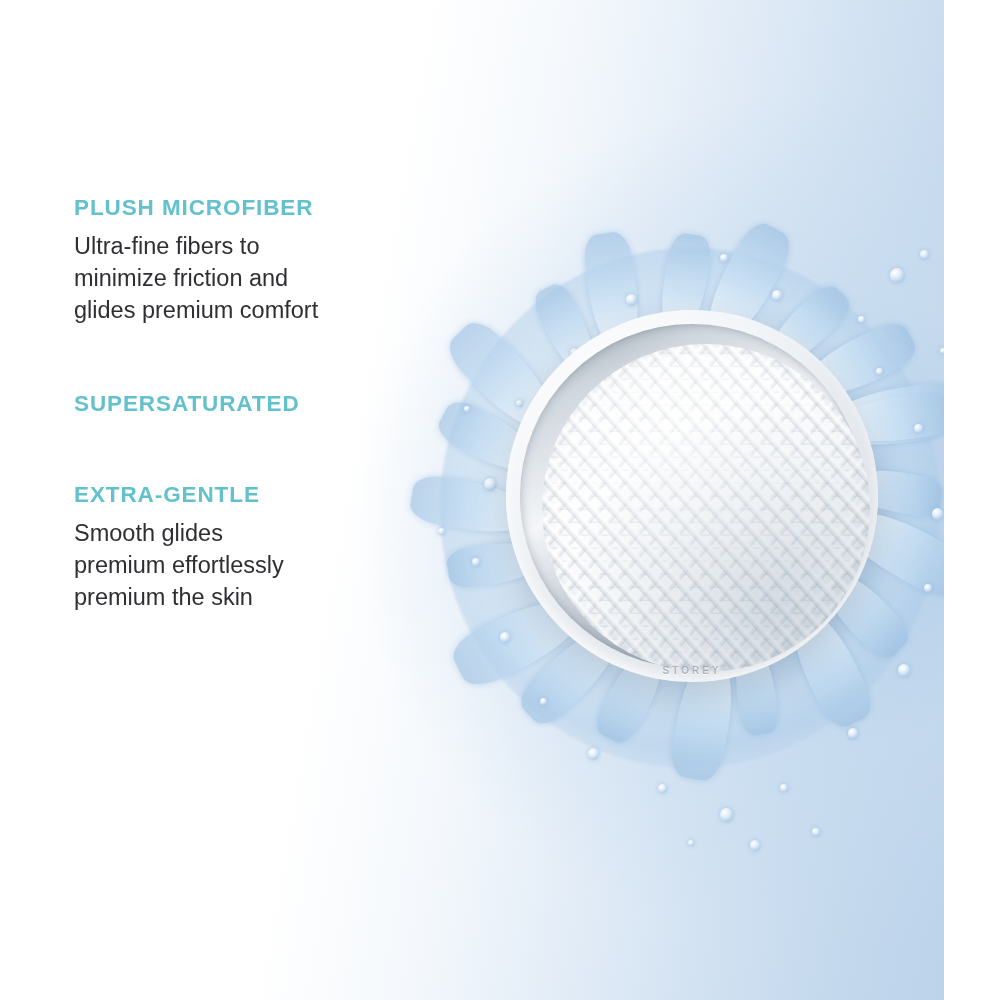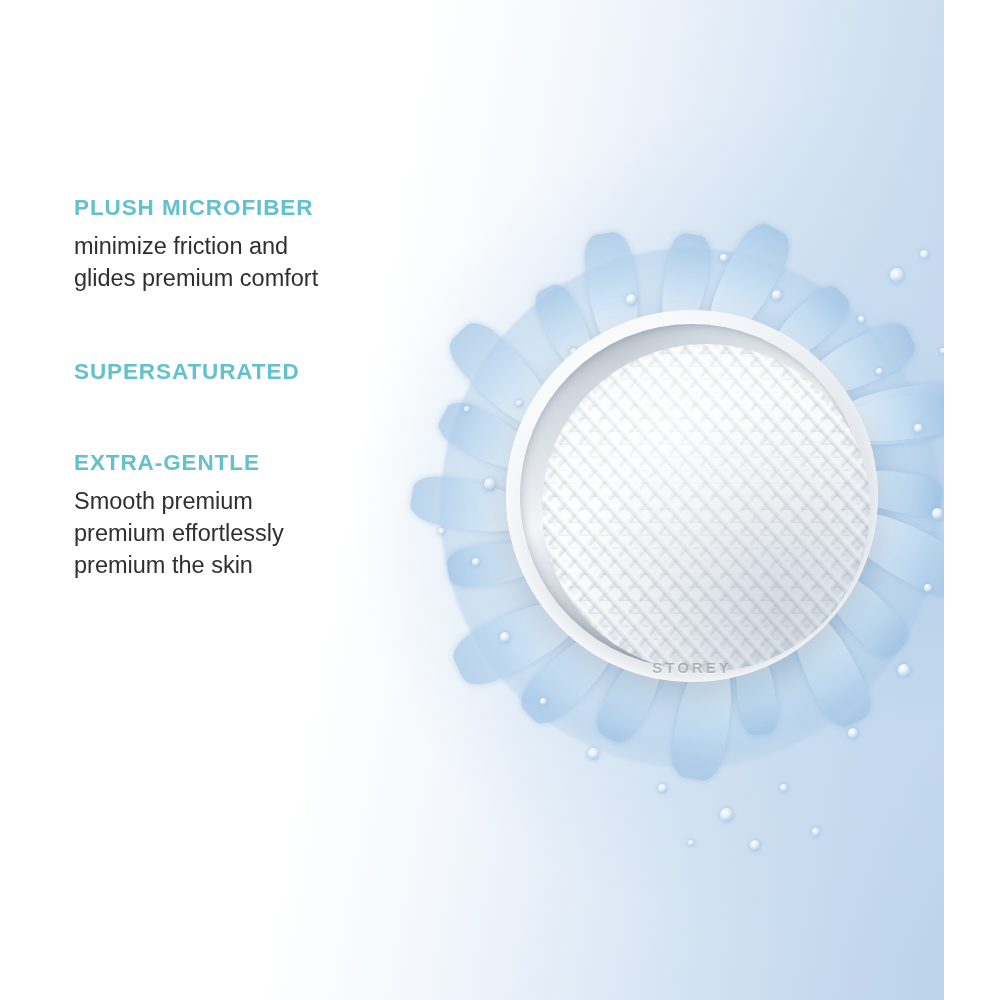--- a/index.html
+++ b/index.html
@@ -141,52 +141,53 @@
   .knit-shade {
     position: absolute; left:0; top:0; width:100%; height:100%;
     background: radial-gradient(circle at 40% 28%, rgba(255,255,255,0.55) 0%, rgba(255,255,255,0) 55%),
                 radial-gradient(circle at 72% 82%, rgba(120,140,162,0.30) 0%, rgba(255,255,255,0) 60%);
   }
   .brand-emboss {
     position: absolute;
     left: 50%;
     bottom: 6px;
     transform: translateX(-50%);
-    font-size: 15px;
+    font-size: 10px;
     letter-spacing: 3px;
     color: rgba(120,128,138,0.55);
     text-transform: uppercase;
     font-weight: bold;
     text-shadow: 0 1px 0 rgba(255,255,255,0.85);
     white-space: nowrap;
   }
 </style>
 </head>
 <body>
 
 <div id="stage">
 
   <div id="features">
 
     <div class="feature">
       <p class="f-title">PLUSH MICROFIBER</p>
       <div class="f-body">
+        <div>Ultra-fine fibers to</div>
         <div>minimize friction and</div>
         <div>glides premium comfort</div>
       </div>
     </div>
 
     <div class="feature">
       <p class="f-title">SUPERSATURATED</p>
     </div>
 
     <div class="feature">
       <p class="f-title">EXTRA-GENTLE</p>
       <div class="f-body">
-        <div>Smooth premium</div>
+        <div>Smooth glides</div>
         <div>premium effortlessly</div>
         <div>premium the skin</div>
       </div>
     </div>
 
   </div>
 
   <div id="splash-group">
     <div class="halo"></div>
     <div class="crown" id="crown">

